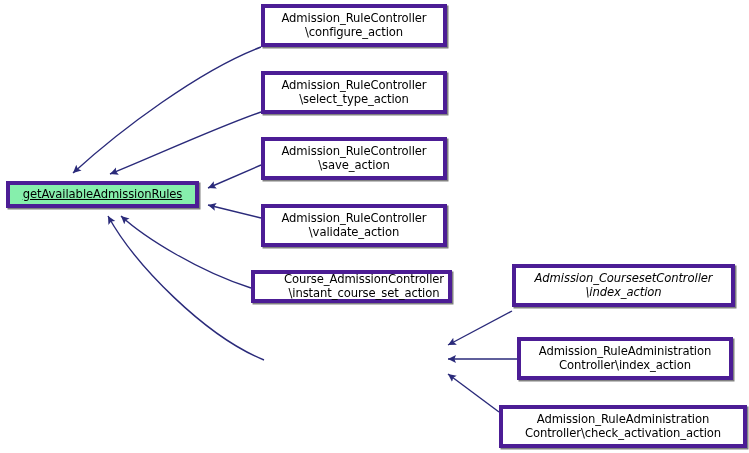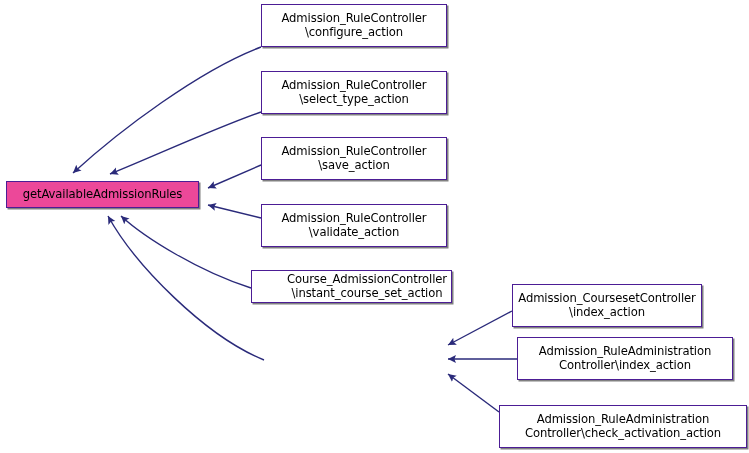--- a/index.html
+++ b/index.html
@@ -21,30 +21,31 @@
     position: absolute;
     left: 0;
     top: 0;
     width: 749px;
     height: 453px;
   }
   .node {
     position: absolute;
     box-sizing: border-box;
     background: #ffffff;
-    border: 1px solid #4c1d95;
+    border: 4px solid #4c1d95;
     box-shadow: 1.5px 1.5px 0 0 #808080;
     display: flex;
     align-items: center;
     justify-content: center;
     text-align: center;
     z-index: 5;
   }
   .node.current {
-    background: #ec4899;
+    background: #86efac;
+    text-decoration: underline;
   }
   .node-label {
     display: block;
     font-size: 11.6px;
     line-height: 13.5px;
     color: #000000;
     white-space: pre-line;
     letter-spacing: -0.1px;
     padding: 0 4px;
   }
@@ -97,21 +98,21 @@
     <span class="node-label">Admission_RuleController
 \validate_action</span>
   </div>
 
   <div class="node" style="left:251px; top:270px; width:201px; height:33px;justify-content:flex-end;">
     <span class="node-label">Course_AdmissionController
 \instant_course_set_action</span>
   </div>
 
 
-  <div class="node" style="left:512px; top:284px; width:190px; height:43px;">
+  <div class="node" style="left:512px; top:264px; width:223px; height:43px;font-style:italic;">
     <span class="node-label">Admission_CoursesetController
 \index_action</span>
   </div>
 
   <div class="node" style="left:517px; top:337px; width:216px; height:43px;">
     <span class="node-label">Admission_RuleAdministration
 Controller\index_action</span>
   </div>
 
   <div class="node" style="left:499px; top:405px; width:248px; height:43px;">

